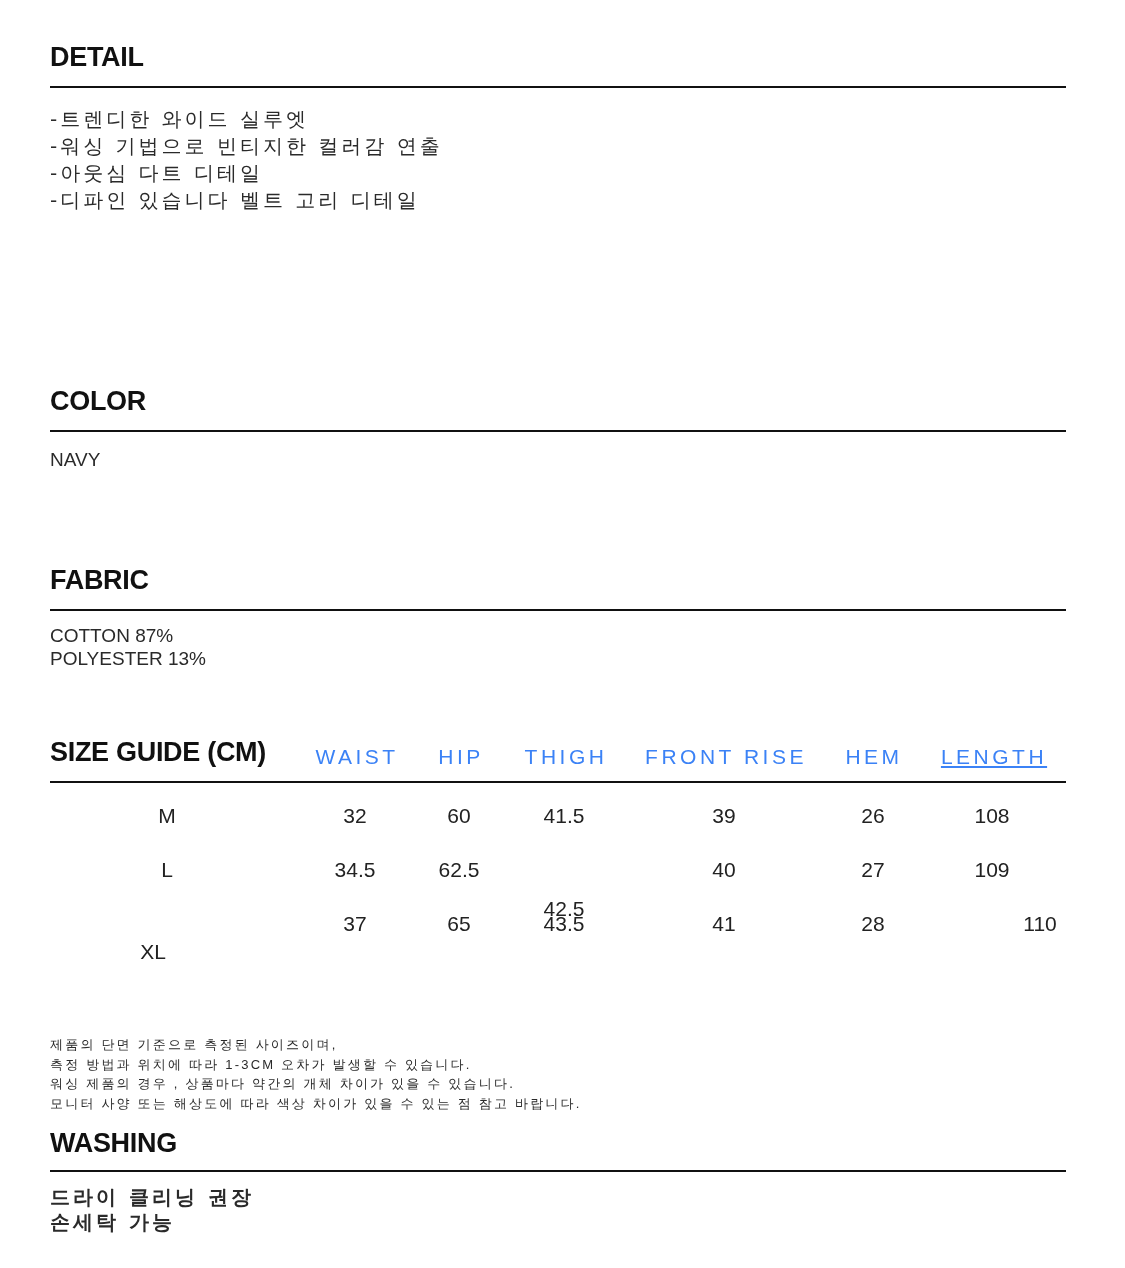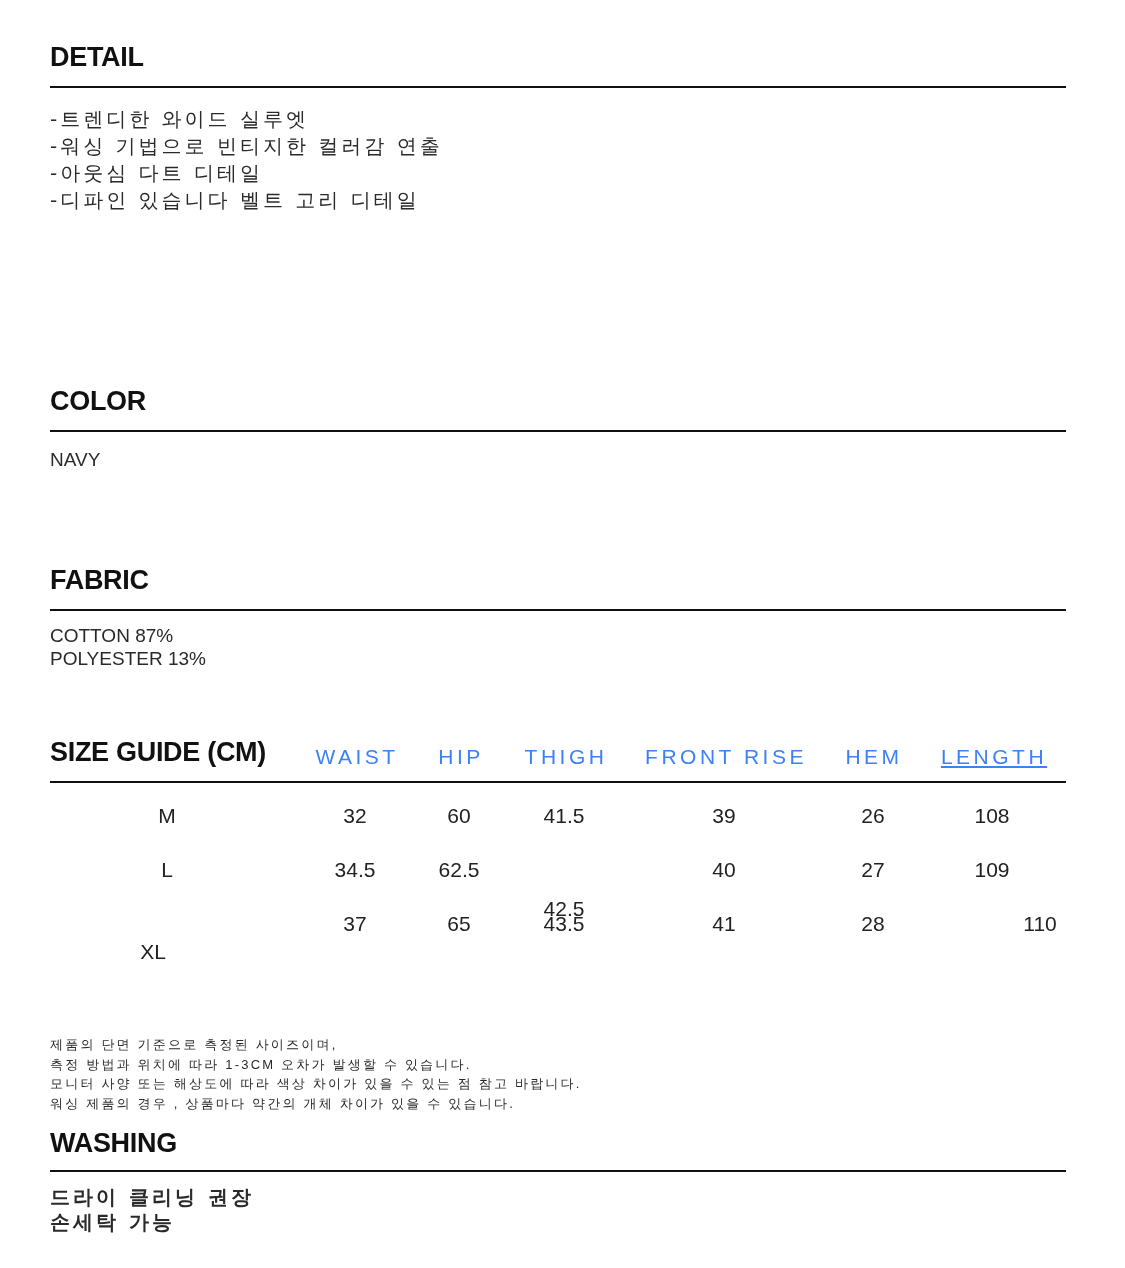--- a/index.html
+++ b/index.html
@@ -189,22 +189,22 @@
     <div class="cell" style="left:514px;">43.5</div>
     <div class="cell" style="left:674px;text-align:right;">41</div>
     <div class="cell" style="left:823px;">28</div>
     <div class="cell" style="left:942px;margin-left:48px;">110</div>
   </div>
 </div>
 
 <div class="section" id="notes">
   <div class="note-line">제품의 단면 기준으로 측정된 사이즈이며,</div>
   <div class="note-line">측정 방법과 위치에 따라 1-3CM 오차가 발생할 수 있습니다.</div>
+  <div class="note-line">워싱 제품의 경우 , 상품마다 약간의 개체 차이가 있을 수 있습니다.</div>
   <div class="note-line">모니터 사양 또는 해상도에 따라 색상 차이가 있을 수 있는 점 참고 바랍니다.</div>
-  <div class="note-line">워싱 제품의 경우 , 상품마다 약간의 개체 차이가 있을 수 있습니다.</div>
 </div>
 
 <div class="section" id="washing">
   <div class="section-title">WASHING</div>
   <div class="rule"></div>
   <div class="body">
     <div class="kr-line">드라이 클리닝 권장</div>
     <div class="kr-line">손세탁 가능</div>
   </div>
 </div>

